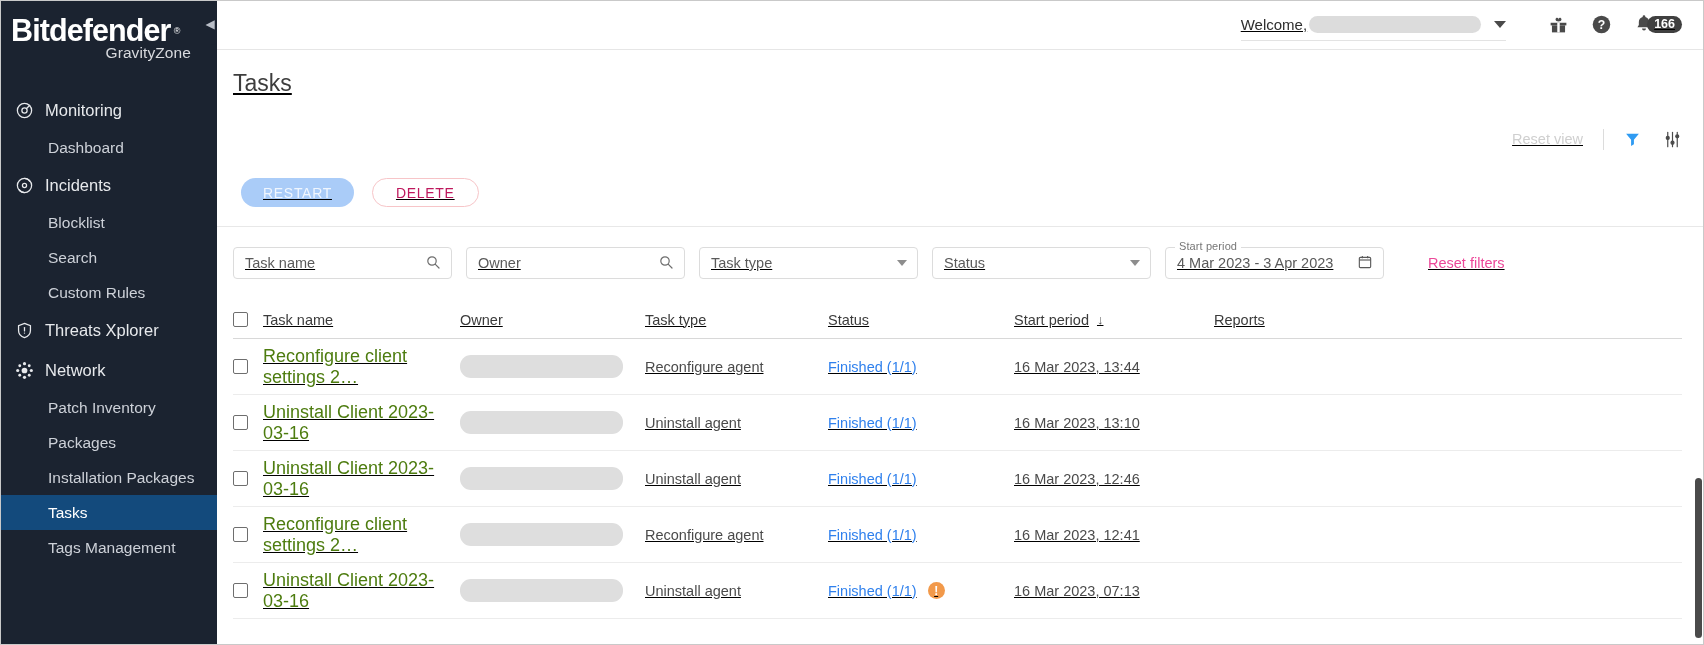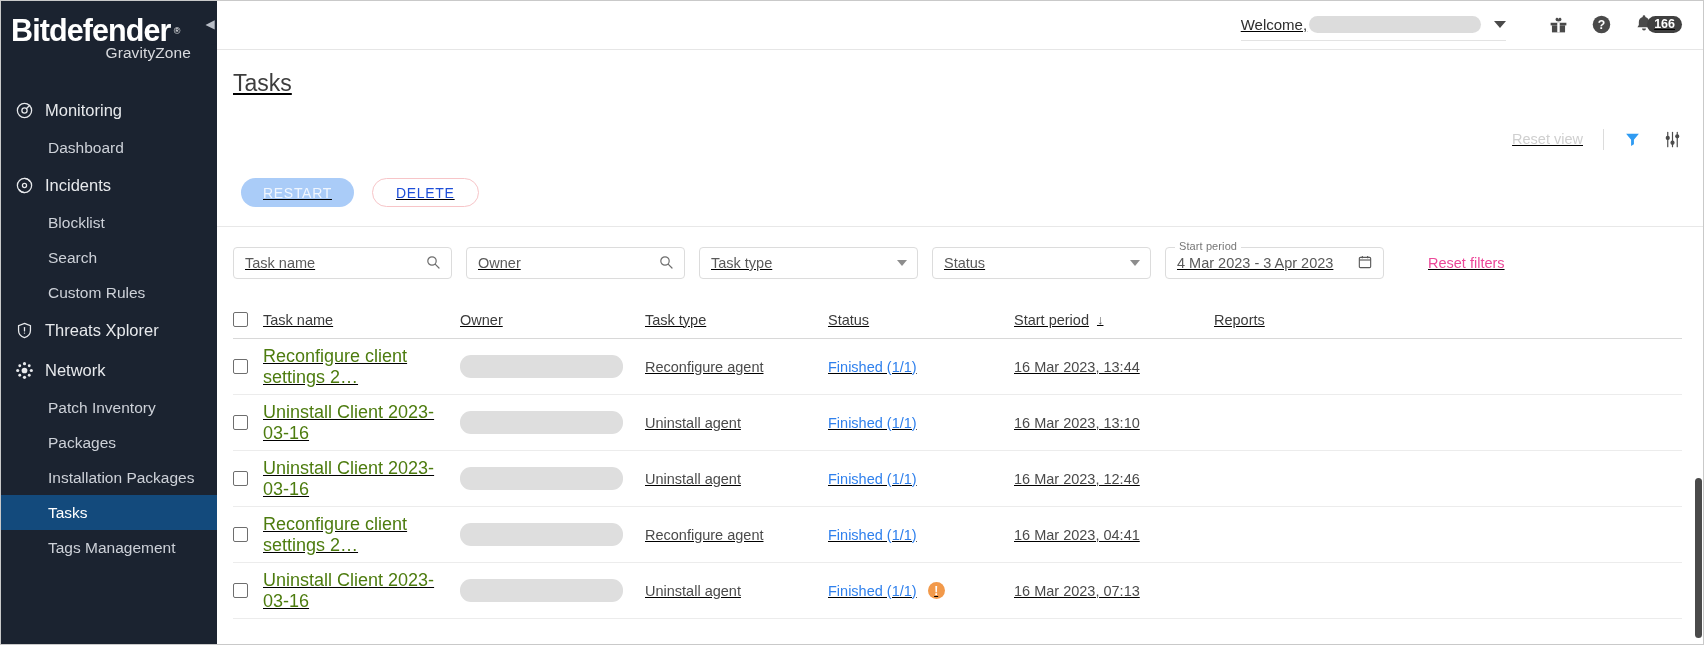--- a/index.html
+++ b/index.html
@@ -156,21 +156,21 @@
     height: 29px; border-radius: 15px;
     font-size: 14px; letter-spacing: 0.7px;
     display: flex; align-items: center; justify-content: center;
     cursor: pointer; user-select: none;
   }
   .btn-restart {
     background: #aaccf8; color: #f0f6fe;
     padding: 0 22px; border: none;
   }
   .btn-delete {
-    background: #fff; color: #1d4ed8;
+    background: #fff; color: #be185d;
     border: 1px solid #f7c5c8;
     padding: 0 23px;
   }
 
   .filterbar {
     margin-top: 19px;
     border-top: 1px solid #e8e8e8;
     padding: 20px 0 0 16px;
     display: flex; align-items: center;
   }
@@ -561,21 +561,21 @@
           <span class="chk"></span>
         </div>
         <div class="cell c-name">Reconfigure client settings 2…</div>
         <div class="cell c-owner">
             <span class="owner-redact"></span>
           </div>
         <div class="cell c-type">Reconfigure agent</div>
         <div class="cell c-status">
           <span class="status-link">Finished (1/1)</span>
         </div>
-        <div class="cell c-start">16 Mar 2023, 04:41</div>
+        <div class="cell c-start">16 Mar 2023, 12:41</div>
         <div class="cell c-reports"></div>
       </div>
 
       <div class="trow tbody-row">
         <div class="cell c-check">
           <span class="chk"></span>
         </div>
         <div class="cell c-name">Uninstall Client 2023-03-16</div>
         <div class="cell c-owner">
             <span class="owner-redact"></span>

